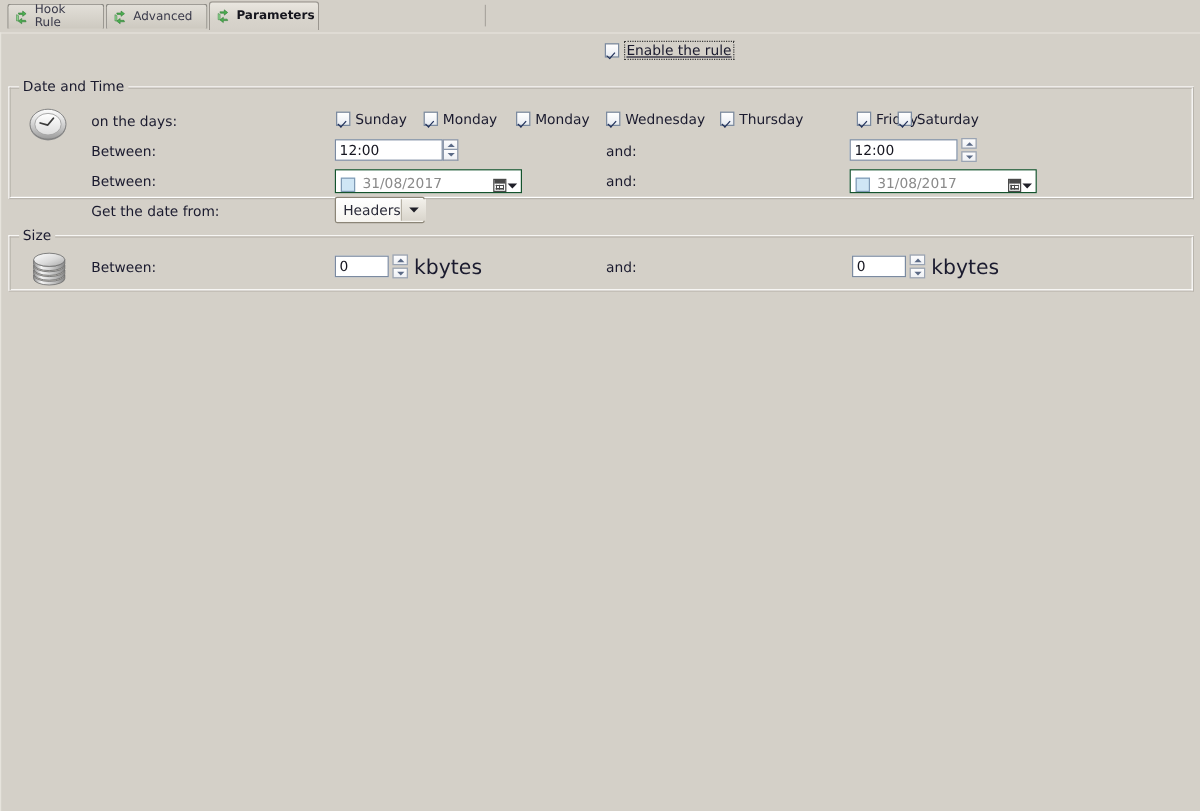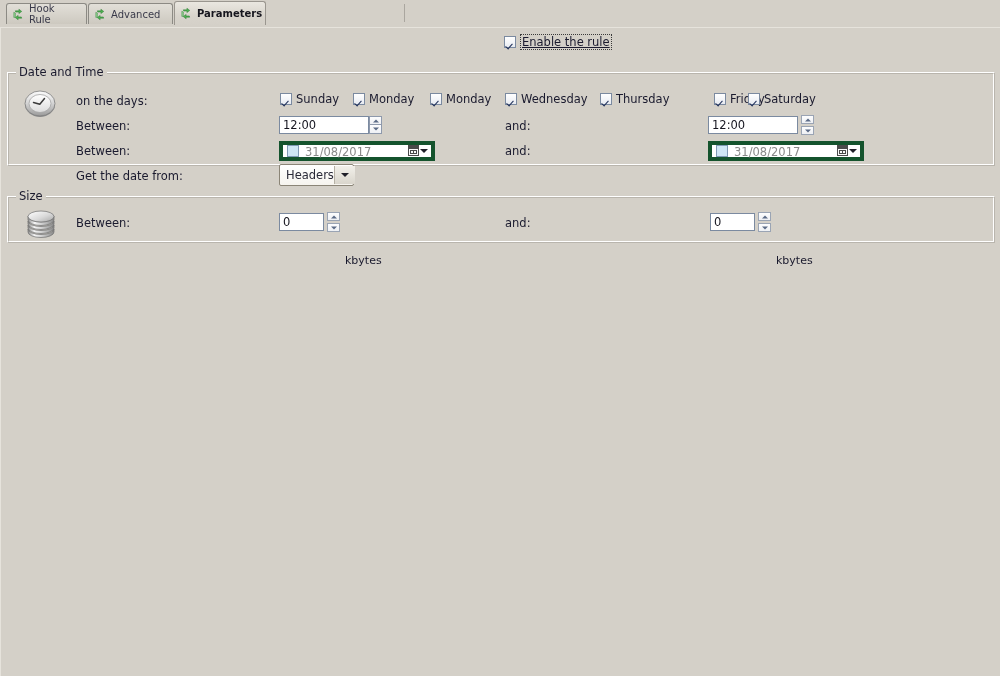--- a/index.html
+++ b/index.html
@@ -224,24 +224,24 @@
   .spin-up::after    { border-bottom: 3.5px solid #5b6a86; }
   .spin-down::after  { border-top: 3.5px solid #5b6a86; }
   .spin.split { gap: 2px; height: 20px; }
   .spin.split .spin-btn { border: 1px solid #9aa4b4; }
 
   
   .datepick {
     position: absolute;
     box-sizing: border-box;
     height: 20px;
-    border: 4px solid #14532d;
+    border: 1px solid #14532d;
     background: #ffffff;
     display: flex;
-    align-items: flex-start;
+    align-items: flex-end;
     padding: 0 3px 0 4px;
     gap: 6px;
     cursor: default;
   }
   .dp-cb {
     width: 12px; height: 12px;
     flex: 0 0 12px;
     box-sizing: border-box;
     border: 1px solid #7f9ab5;
     background: #cfe6f5;
@@ -312,24 +312,23 @@
     align-self: stretch;
     margin: 1px 1px 1px 0;
     background: linear-gradient(to bottom, #f2f0ea 0%, #d9d5cc 100%);
     border-left: 1px solid #b6b1a5;
     display: flex;
     align-items: center;
     justify-content: center;
   }
   .unit {
     position: absolute;
-    font-size: 11px;
+    font-size: 17px;
     color: #1a1a2e;
     line-height: 14px;
-    margin-top: 38px;
   }
 </style>
 </head>
 <body>
 
 <div class="tabstrip">
 
   <div class="tab" style="left:6px; width:81px;">
     <span class="ico-recycle">
       <svg viewBox="0 0 16 16" width="13" height="13" aria-hidden="true">

